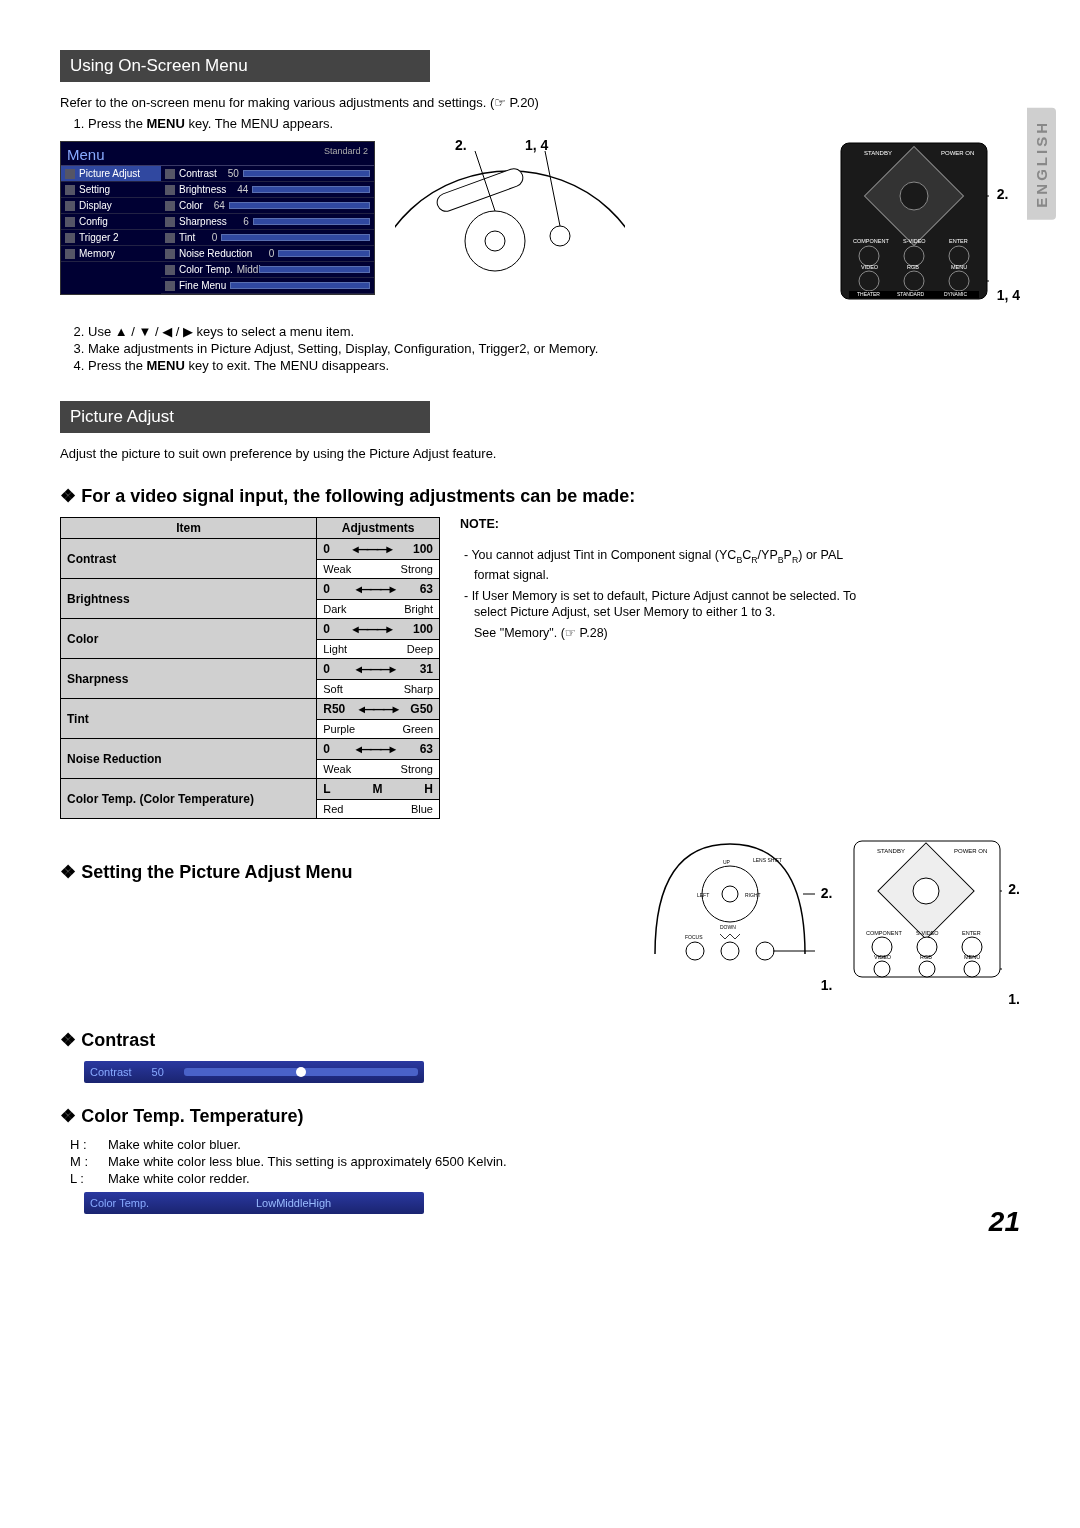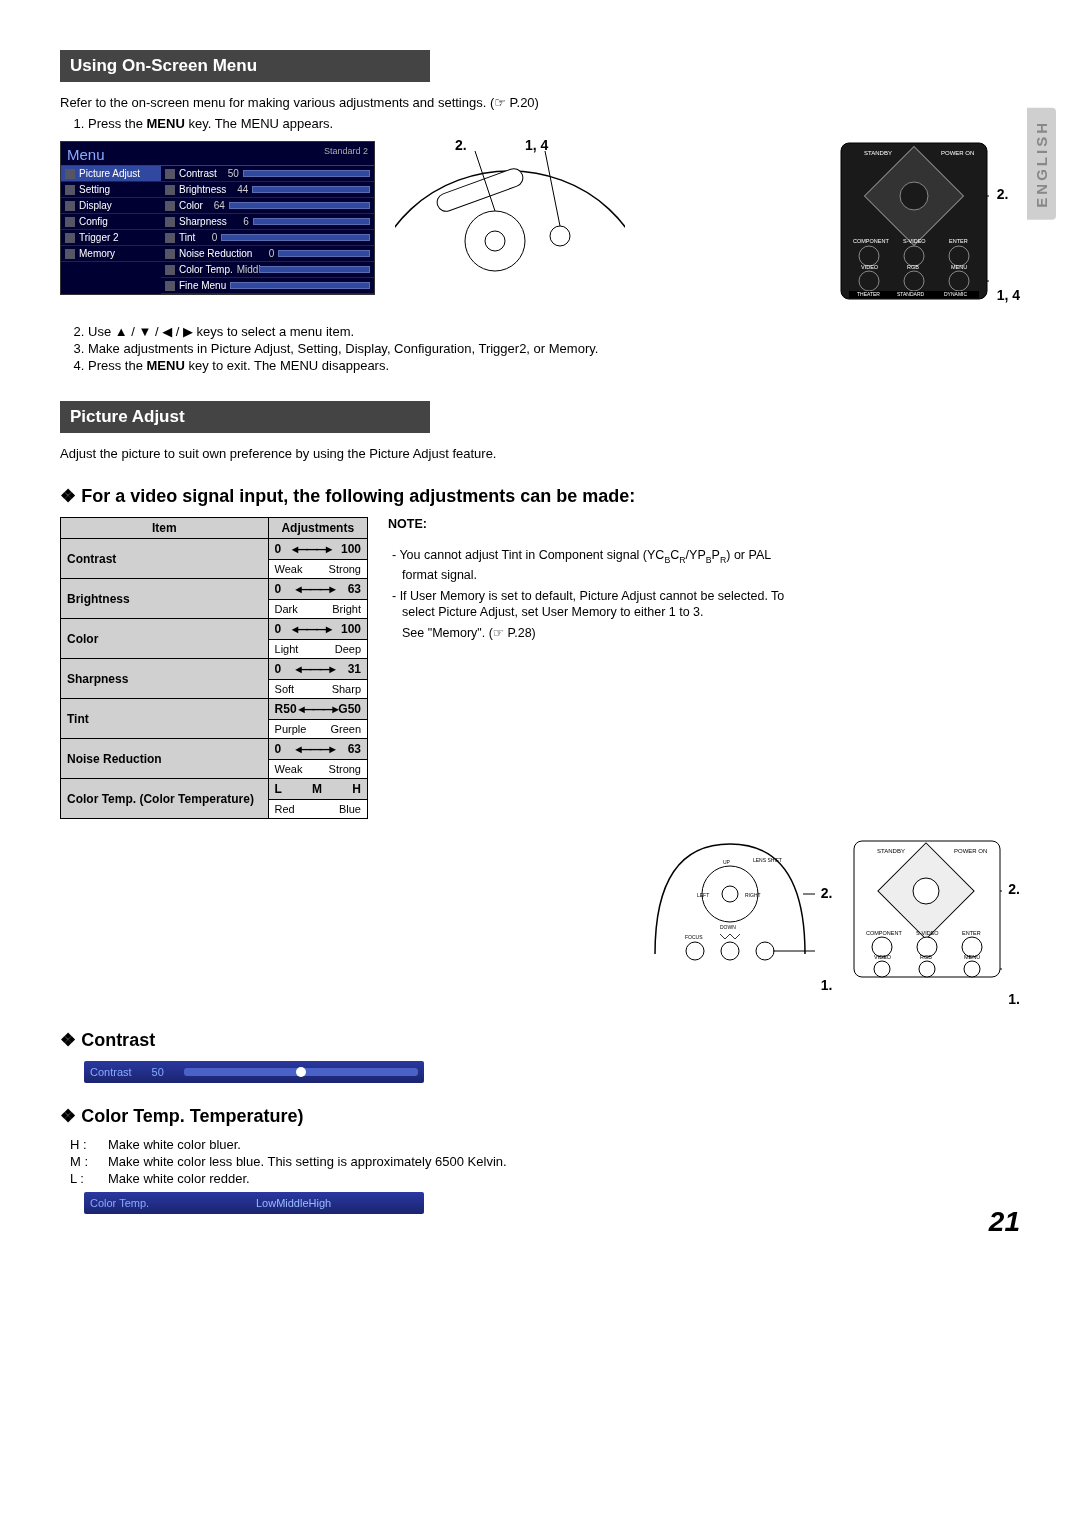--- a/index.html
+++ b/index.html
@@ -19,21 +19,21 @@
     background: #cfcfcf;
     writing-mode: vertical-rl;
     transform: rotate(180deg);
     font-weight: bold;
     font-size: 15px;
     letter-spacing: 3px;
     padding: 12px 6px;
     color: #888;
     border-radius: 4px 0 0 4px;
   }
-  .section-header { background: #444; color: #fff; font-weight: bold; padding: 6px 10px; font-size: 17px; width: 370px; margin-bottom: 12px; }
+  .section-header { background: #444; color: #fff; font-weight: normal; padding: 6px 10px; font-size: 17px; width: 370px; margin-bottom: 12px; }
   p.body, .body { font-size: 13px; line-height: 1.4; margin-bottom: 4px; }
   ol.steps { list-style: decimal; margin-left: 28px; margin-bottom: 10px; }
   ol.steps li { font-size: 13px; margin-bottom: 2px; }
   .row { display: flex; gap: 20px; align-items: flex-start; margin: 10px 0 20px 0; }
 
   
   .menu-mock { width: 315px; background: #000033; border: 1px solid #333; font-size: 10px; color: #fff; }
   .menu-title { color: #88aaff; font-size: 15px; padding: 4px 6px 2px 6px; border-bottom: 1px solid #3a3a66; display:flex; justify-content:space-between; }
   .menu-title .std { color:#aaa; font-size:9px; }
   .menu-body { display: flex; }
@@ -43,21 +43,21 @@
   .menu-left div.sel { background: #3048a0; }
   .menu-right .slider-track { flex:1; height:7px; background:#3048a0; border:1px solid #5a6fb0; position:relative; }
   .menu-icon { width:10px; height:10px; background:#556; display:inline-block; }
   .menu-right .val { width:18px; text-align:right; color:#ccc; }
   .callout-label { font-size: 14px; font-weight: bold; }
 
   h2.sub { font-size: 18px; font-weight: bold; margin: 22px 0 10px 0; }
   h2.sub::before { content: "❖ "; }
 
   
-  table.adj { border-collapse: collapse; width: 308px; font-size: 12px; }
+  table.adj { border-collapse: collapse; width: 380px; font-size: 12px; }
   table.adj th, table.adj td { border: 1px solid #000; padding: 3px 6px; }
   table.adj th { background: #d0d0d0; text-align: center; }
   table.adj .item-head { background:#d0d0d0; font-weight:bold; }
   table.adj .range { display:flex; justify-content:space-between; align-items:center; }
   table.adj .desc { display:flex; justify-content:space-between; color:#000; font-size:11px; }
   .arrow-span { flex:1; text-align:center; letter-spacing:-2px; }
 
   .note-block { font-size: 12.5px; width: 420px; }
   .note-block .note-head { font-weight: bold; margin-bottom:16px; }
   .note-block ul { list-style: none; }
@@ -380,20 +380,21 @@
     <ul>
       <li>You cannot adjust Tint in Component signal (YC<sub>B</sub>C<sub>R</sub>/YP<sub>B</sub>P<sub>R</sub>) or PAL format signal.</li>
       <li>If User Memory is set to default, Picture Adjust cannot be selected. To select Picture Adjust, set User Memory to either 1 to 3.</li>
     </ul>
     <div style="margin-left:14px;">See "Memory". (☞ P.28)</div>
   </div>
 </div>
 
 <div class="row" style="align-items:flex-start;">
   <div style="flex:1;">
+    <h2 class="sub">Setting the Picture Adjust Menu</h2>
   </div>
 
   <div style="display:flex; gap:6px; align-items:flex-start;">
     <div>
       <svg width="170" height="130" viewBox="0 0 170 130">
         <path d="M 10 115 Q 10 5 85 5 Q 160 5 160 115" fill="#fff" stroke="#000" stroke-width="1.5"></path>
         <circle cx="85" cy="55" r="28" fill="#fff" stroke="#000"></circle>
         <circle cx="85" cy="55" r="8" fill="#fff" stroke="#000"></circle>
         <text x="78" y="25" font-size="5">UP</text>
         <text x="108" y="23" font-size="5">LENS SHIFT</text>

